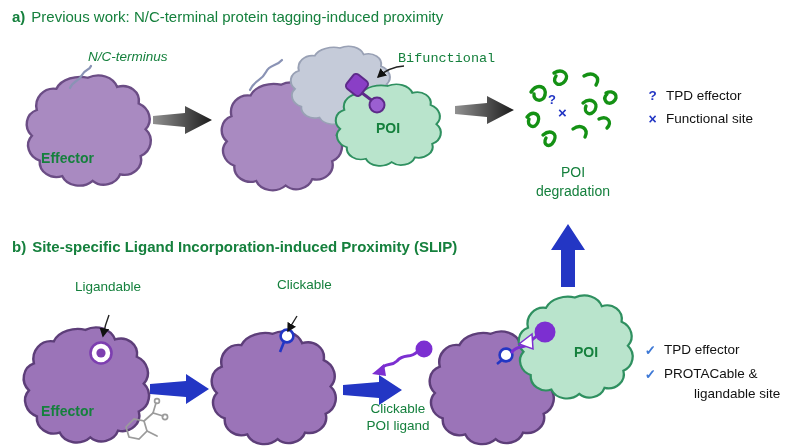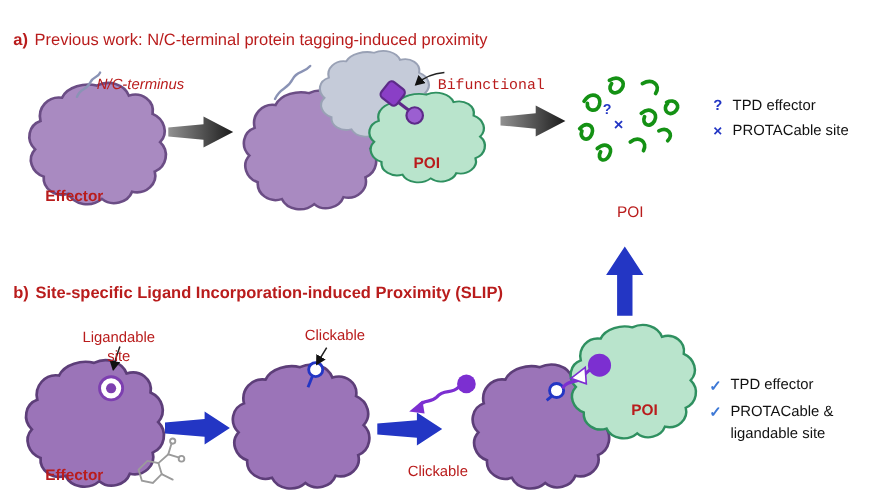--- a/index.html
+++ b/index.html
@@ -1,21 +1,21 @@
 <!DOCTYPE html>
 <html><head>
 <meta charset="utf-8">
 <style>
   html,body{margin:0;padding:0;background:#ffffff;}
   #canvas{
     position:relative;width:800px;height:448px;background:#ffffff;overflow:hidden;
     font-family:"Liberation Sans", sans-serif;color:#111;
   }
   svg{position:absolute;left:0;top:0;}
-  .lbl{position:absolute;font-size:13.5px;line-height:17px;color:#b91c1c;white-space:nowrap;margin-top:20px;}
+  .lbl{position:absolute;font-size:13.5px;line-height:17px;color:#15803d;white-space:nowrap;}
   .center{text-align:center;white-space:normal;}
   .bold{font-weight:700;}
   .title{font-size:15px;}
   .title .panel-letter{font-weight:700;margin-right:6px;}
   .protein-label{font-size:14px;font-weight:700;}
   .two-line{line-height:17px;text-align:center;}
   .degrade{font-size:14px;line-height:19px;text-align:center;}
   .legend-row{position:absolute;display:flex;align-items:flex-start;font-size:13.5px;}
   .legend-row .sym{display:inline-block;width:17px;text-align:center;margin-right:5px;}
   .sym.q{color:#2336c4;font-weight:700;}
@@ -144,58 +144,59 @@
   <div class="lbl" style="left:88px;top:48px;font-style:italic;">N/C-terminus</div>
 
   <div class="lbl protein-label center" style="left:30px;top:150px;width:75px;">Effector</div>
 
   <div class="lbl" style="left:398px;top:50px;font-family:Liberation Mono, monospace;">Bifunctional</div>
 
   <div class="lbl protein-label center" style="left:362px;top:120px;width:52px;">POI</div>
 
   <div class="lbl degrade" style="left:517px;top:163px;width:112px;">
     <div>POI</div>
+    <div>degradation</div>
   </div>
 
   <div class="legend-row" style="left:644px;top:88px;">
     <span class="sym q">?</span>
     <span>TPD effector</span>
   </div>
   <div class="legend-row" style="left:644px;top:111px;">
     <span class="sym x">×</span>
-    <span>PROTACable site</span>
+    <span>Functional site</span>
   </div>
 
   <div class="lbl title bold" style="left:12px;top:238px;">
     <span class="panel-letter">b)</span><span>Site-specific Ligand Incorporation-induced Proximity (SLIP)</span>
   </div>
 
   <div class="lbl center two-line" style="left:62px;top:278px;width:92px;">
     <div>Ligandable</div>
-    <div>site</div>
   </div>
 
   <div class="lbl protein-label center" style="left:30px;top:403px;width:75px;">Effector</div>
 
   <div class="lbl center two-line" style="left:252px;top:276px;width:105px;">
     <div>Clickable</div>
   </div>
 
   <div class="lbl center two-line" style="left:348px;top:400px;width:100px;">
     <div>Clickable</div>
+    <div>POI ligand</div>
   </div>
 
   <div class="lbl protein-label center" style="left:556px;top:344px;width:60px;">POI</div>
 
   <div class="legend-row" style="left:642px;top:342px;">
     <span class="sym check">✓</span>
     <span>TPD effector</span>
   </div>
   <div class="legend-row" style="left:642px;top:366px;">
     <span class="sym check">✓</span>
     <span>PROTACable &amp;</span>
   </div>
-  <div class="legend-row" style="left:642px;top:386px;">
+  <div class="legend-row" style="left:672px;top:386px;">
     <span class="sym"></span>
     <span>ligandable site</span>
   </div>
 
 </div>
 
 </body></html>

